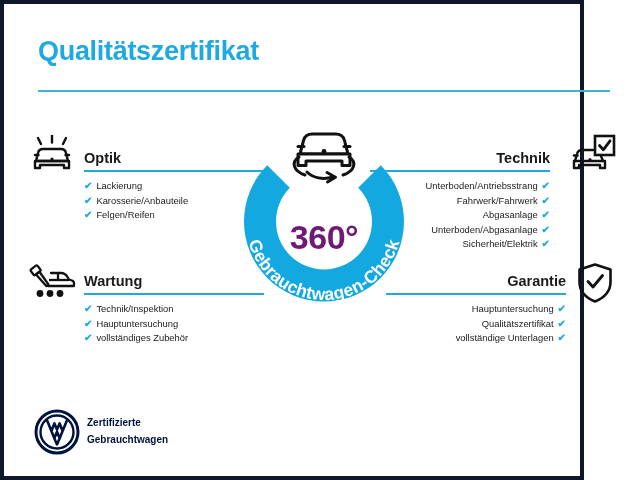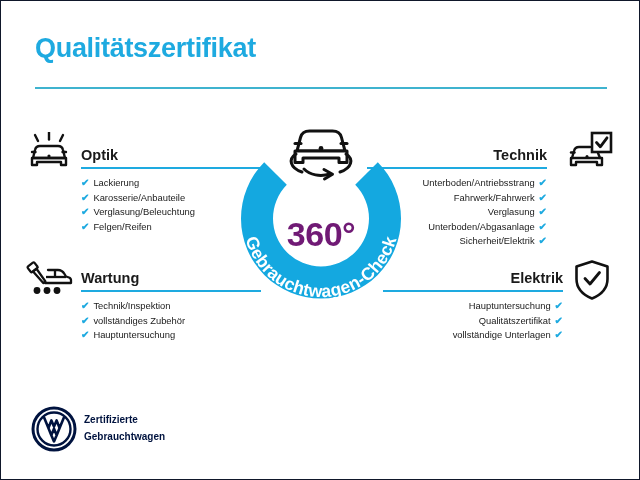--- a/index.html
+++ b/index.html
@@ -10,25 +10,25 @@
   body {
     width: 640px;
     height: 480px;
     overflow: hidden;
     font-family: "Liberation Sans", sans-serif;
     position: relative;
   }
   #page {
     position: absolute;
     left: 0; top: 0;
-    width: 640px;
+    width: 584px;
     height: 480px;
     background: #ffffff;
     box-sizing: border-box;
-    border: 1px solid #0f172a;
+    border: 4px solid #0f172a;
   }
 
   
   #title {
     position: absolute;
     left: 34px;
     top: 32px;
     font-size: 27px;
     font-weight: bold;
     color: #1eaae0;
@@ -156,21 +156,20 @@
       <line x1="5" y1="20" x2="8.5" y2="20" stroke="#111" stroke-width="2.4" stroke-linecap="round"></line>
       <line x1="35.5" y1="20" x2="39" y2="20" stroke="#111" stroke-width="2.4" stroke-linecap="round"></line>
     </svg>
   </div>
   <div class="quad q-left" id="q-optik">
     <div class="quad-head">Optik</div>
     <div class="quad-rule"></div>
     <ul class="quad-list">
       <li><span class="chk">✔</span><span>Lackierung</span></li>
       <li><span class="chk">✔</span><span>Karosserie/Anbauteile</span></li>
-      <li><span class="chk">✔</span><span>Verglasung/Beleuchtung</span></li>
       <li><span class="chk">✔</span><span>Felgen/Reifen</span></li>
     </ul>
   </div>
 
   <div class="quad-icon" id="icon-wartung">
     <svg width="48" height="40" viewBox="0 0 48 40">
       <path d="M23 12 L33 12 C36 12 38 13.5 39.5 16 L41 18.5 L44 19.5 C45.2 19.9 46 21 46 22.3 L46 25 L20 25" fill="none" stroke="#111" stroke-width="2.3" stroke-linejoin="round" stroke-linecap="round"></path>
       <line x1="30" y1="12.5" x2="30" y2="19" stroke="#111" stroke-width="2.3"></line>
       <line x1="21" y1="19" x2="41" y2="19" stroke="#111" stroke-width="2.3"></line>
       <g transform="rotate(-38 16 18)">
@@ -180,56 +179,56 @@
       <circle cx="12" cy="32.5" r="3.4" fill="#111"></circle>
       <circle cx="22" cy="32.5" r="3.4" fill="#111"></circle>
       <circle cx="32" cy="32.5" r="3.4" fill="#111"></circle>
     </svg>
   </div>
   <div class="quad q-left" id="q-wartung">
     <div class="quad-head">Wartung</div>
     <div class="quad-rule"></div>
     <ul class="quad-list">
       <li><span class="chk">✔</span><span>Technik/Inspektion</span></li>
+      <li><span class="chk">✔</span><span>Hauptuntersuchung</span></li>
       <li><span class="chk">✔</span><span>vollständiges Zubehör</span></li>
-      <li><span class="chk">✔</span><span>Hauptuntersuchung</span></li>
     </ul>
   </div>
 
   <div class="quad-icon" id="icon-technik">
     <svg width="46" height="42" viewBox="0 0 46 42">
       <path d="M5 27 L7 20 C7.6 17.5 9.5 16 12 16 L23 16" fill="none" stroke="#111" stroke-width="2.4" stroke-linejoin="round" stroke-linecap="round"></path>
       <path d="M31 22 L33 27" fill="none" stroke="#111" stroke-width="2.4" stroke-linecap="round"></path>
       <path d="M4 27 L35 27 L35 34 L30 34 L30 31 L9 31 L9 34 L4 34 Z" fill="none" stroke="#111" stroke-width="2.4" stroke-linejoin="round"></path>
       <circle cx="20" cy="25.5" r="1.5" fill="#111"></circle>
       <line x1="4" y1="21.5" x2="7.5" y2="21.5" stroke="#111" stroke-width="2.4" stroke-linecap="round"></line>
       <rect x="25" y="2" width="19" height="19" fill="#fff" stroke="#111" stroke-width="2.6"></rect>
       <path d="M29.5 11.5 L33.3 15.8 L40 6.8" fill="none" stroke="#111" stroke-width="2.8" stroke-linecap="round" stroke-linejoin="round"></path>
     </svg>
   </div>
   <div class="quad q-right" id="q-technik">
     <div class="quad-head">Technik</div>
     <div class="quad-rule"></div>
     <ul class="quad-list">
       <li><span>Unterboden/Antriebsstrang</span><span class="chk">✔</span></li>
       <li><span>Fahrwerk/Fahrwerk</span><span class="chk">✔</span></li>
-      <li><span>Verglasung</span><span class="chk">✔</span></li>
+      <li><span>Abgasanlage</span><span class="chk">✔</span></li>
       <li><span>Unterboden/Abgasanlage</span><span class="chk">✔</span></li>
       <li><span>Sicherheit/Elektrik</span><span class="chk">✔</span></li>
     </ul>
   </div>
 
   <div class="quad-icon" id="icon-garantie">
     <svg width="38" height="42" viewBox="0 0 38 42">
       <path d="M19 2.5 L34.5 7.5 L34.5 20 C34.5 29.5 27.5 36 19 39.5 C10.5 36 3.5 29.5 3.5 20 L3.5 7.5 Z" fill="none" stroke="#111" stroke-width="2.6" stroke-linejoin="round"></path>
       <path d="M12 19.5 L17 25 L26.5 13.5" fill="none" stroke="#111" stroke-width="2.8" stroke-linecap="round" stroke-linejoin="round"></path>
     </svg>
   </div>
   <div class="quad q-right" id="q-garantie">
-    <div class="quad-head">Elektrik</div>
+    <div class="quad-head">Garantie</div>
     <div class="quad-rule"></div>
     <ul class="quad-list">
       <li><span>Hauptuntersuchung</span><span class="chk">✔</span></li>
       <li><span>Qualitätszertifikat</span><span class="chk">✔</span></li>
       <li><span>vollständige Unterlagen</span><span class="chk">✔</span></li>
     </ul>
   </div>
 
   <div id="badge">
     <svg width="196" height="200" viewBox="0 0 196 200">

